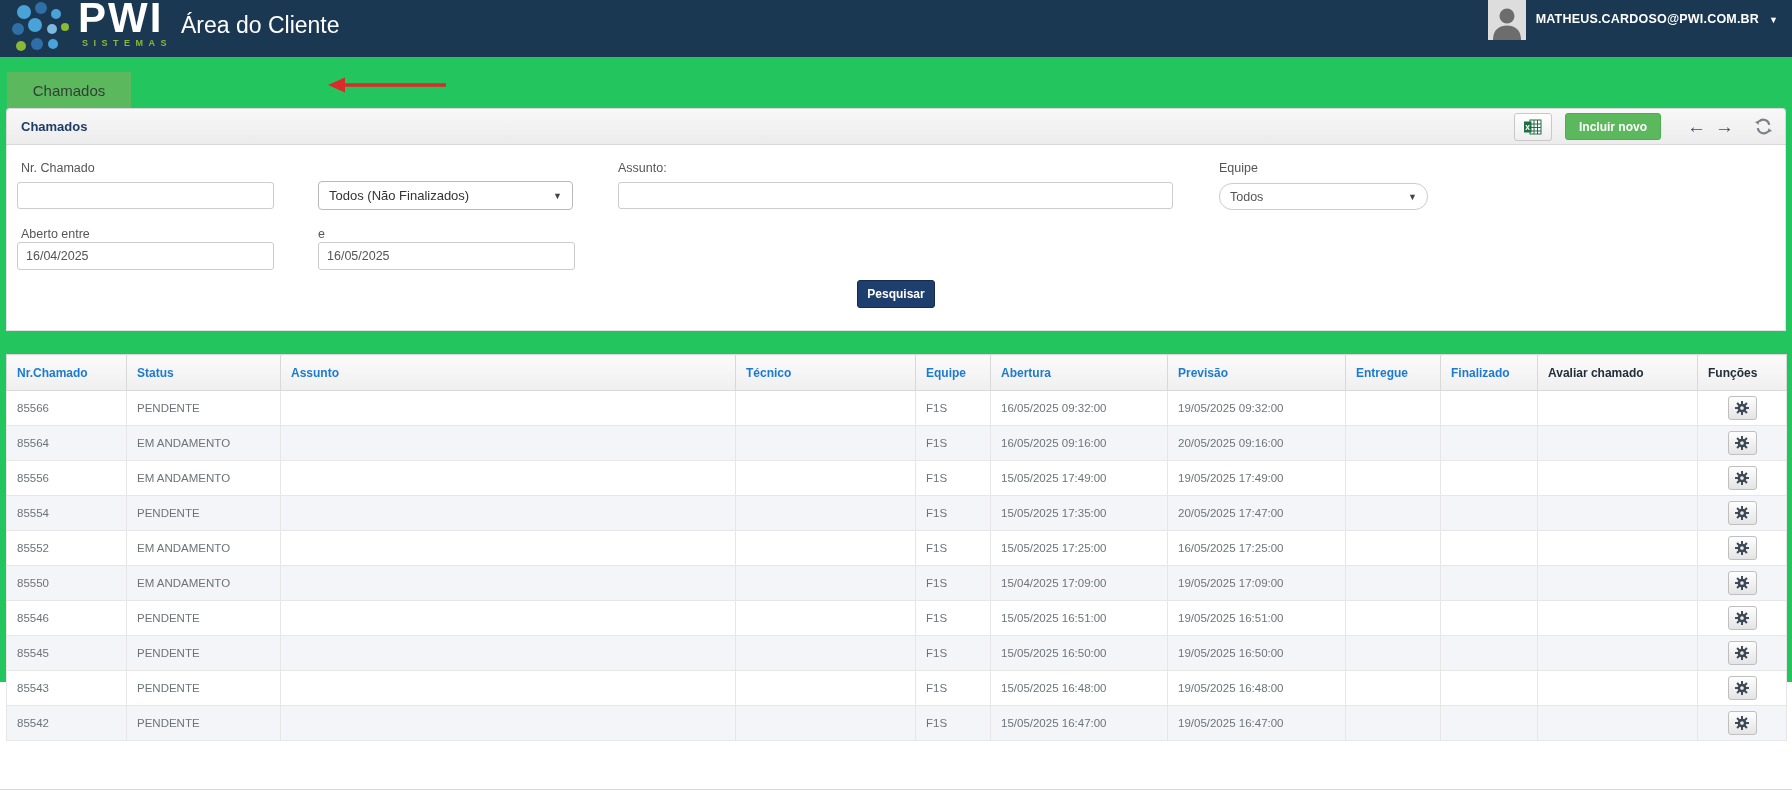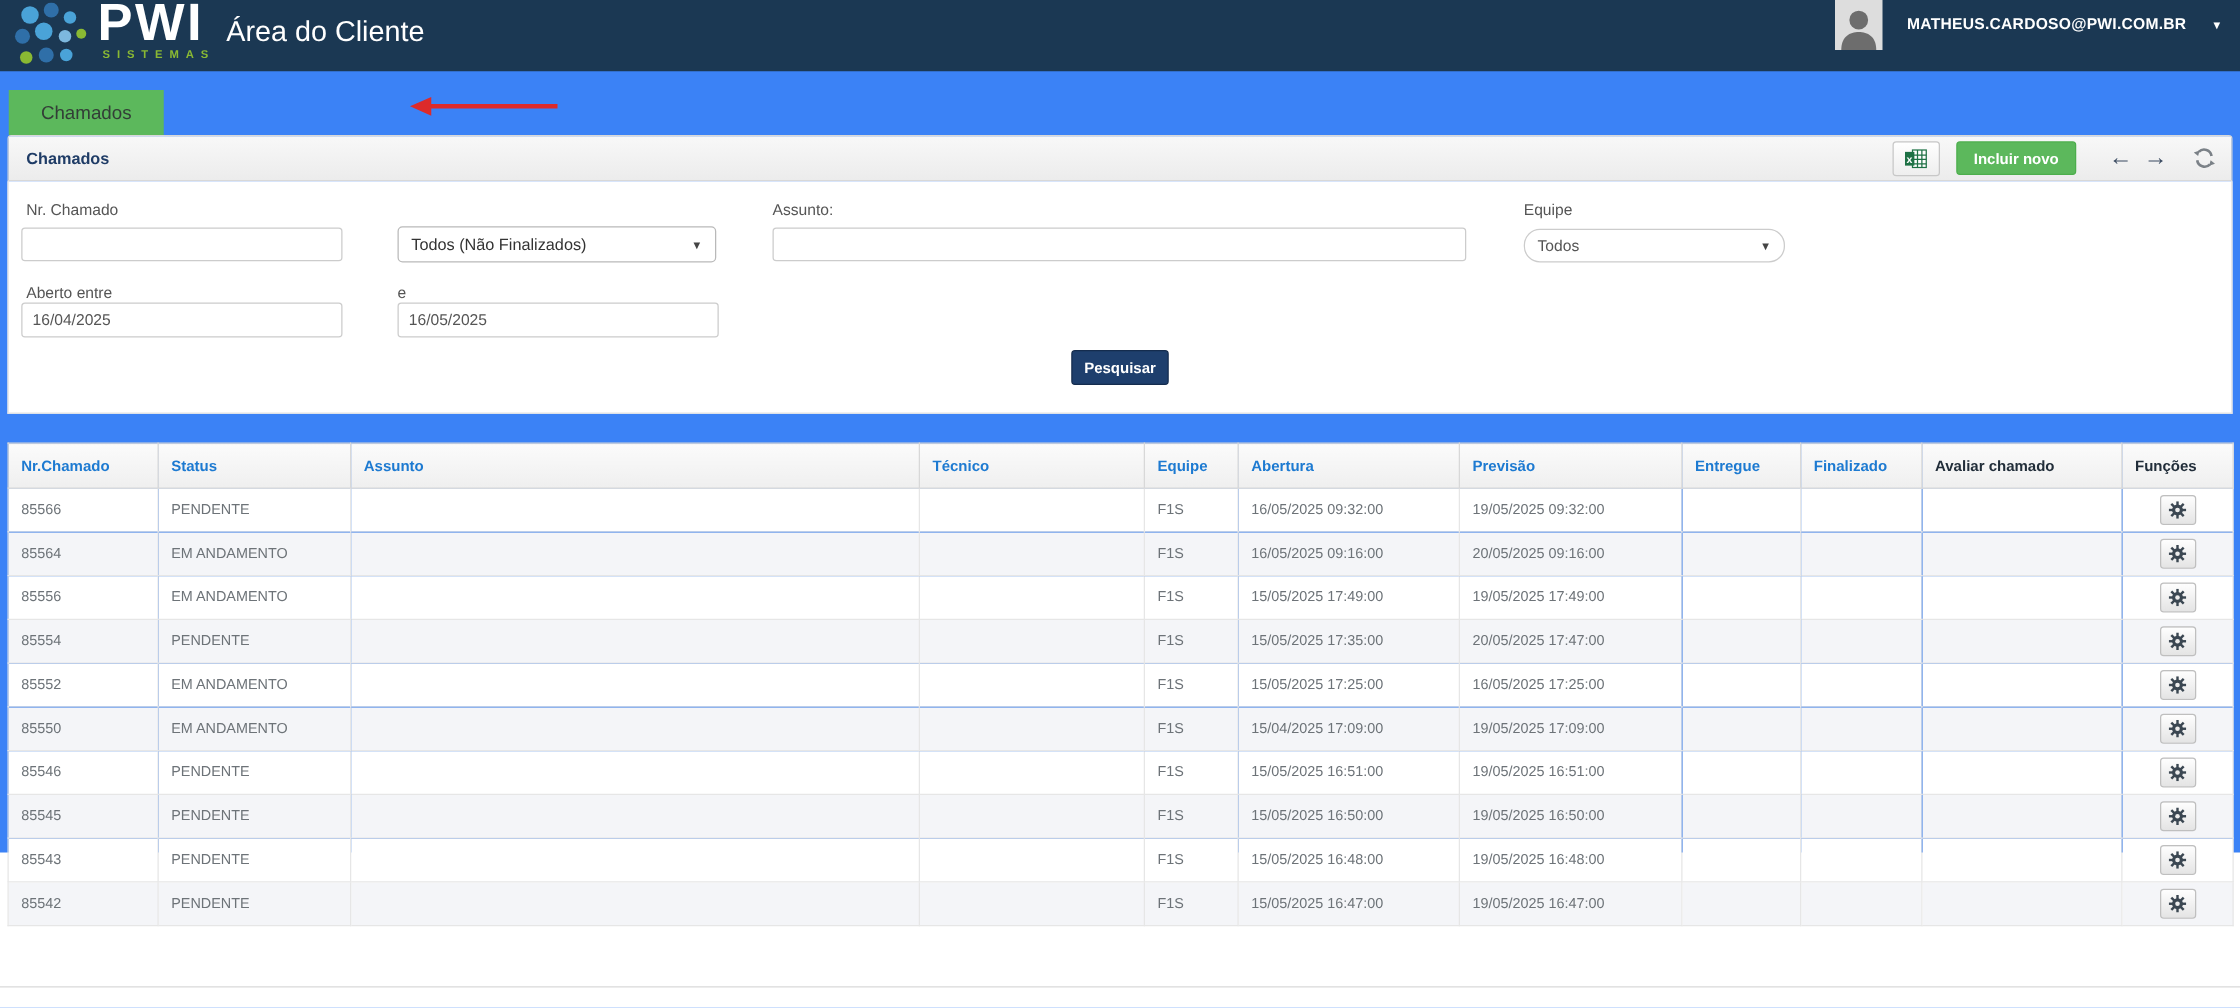--- a/index.html
+++ b/index.html
@@ -1,28 +1,28 @@
 <!DOCTYPE html>
 <html><head>
 <meta charset="utf-8">
 <style>
   * { margin:0; padding:0; box-sizing:border-box; }
   html,body { width:1792px; height:806px; overflow:hidden; background:#fff;
               font-family:"Liberation Sans","DejaVu Sans",sans-serif; }
-  #page { position:relative; width:1792px; height:682px; background:#3b82f6; }
+  #page { position:relative; width:1792px; height:682px; background:#22c55e; }
 
   
   .header { position:absolute; top:0; left:0; width:100%; height:57px; background:#1b3853; }
   .logo-dots { position:absolute; left:10px; top:2px; }
   .brand { position:absolute; left:78px; top:-6px; color:#fff; font-size:42px; font-weight:700;
            letter-spacing:2px; font-stretch:expanded; }
   .brand-sub { position:absolute; left:82px; top:38px; color:#8ab933; font-size:9px; font-weight:700;
                letter-spacing:5.5px; }
   .app-title { position:absolute; left:181px; top:12px; color:#fff; font-size:23px; font-weight:400; }
-  .user { position:absolute; right:14px; top:0; height:57px; display:flex; align-items:flex-start; gap:20px; }
+  .user { position:absolute; right:14px; top:0; height:57px; display:flex; align-items:flex-start; gap:10px; }
   .avatar { width:38px; height:40px; background:#dddddd; margin-top:0; display:flex; align-items:flex-end; justify-content:center; }
   .user-email { color:#fff; font-size:12.5px; font-weight:700; margin-top:12px; letter-spacing:.2px; }
   .user-caret { color:#fff; font-size:9px; margin-top:15px; }
 
   
   .tab { display:flex; align-items:center; justify-content:center; font-size:15px; cursor:pointer; }
   .tab-chamados { position:absolute; left:7px; top:72px; width:124px; height:36px;
                   background:#5cb85c; color:#333d37; }
   .tab-controle { position:absolute; left:134px; top:69px; width:168px; height:44px;
                   background:#fff; border:3px solid #dd2a2a; color:#555; z-index:5; }

